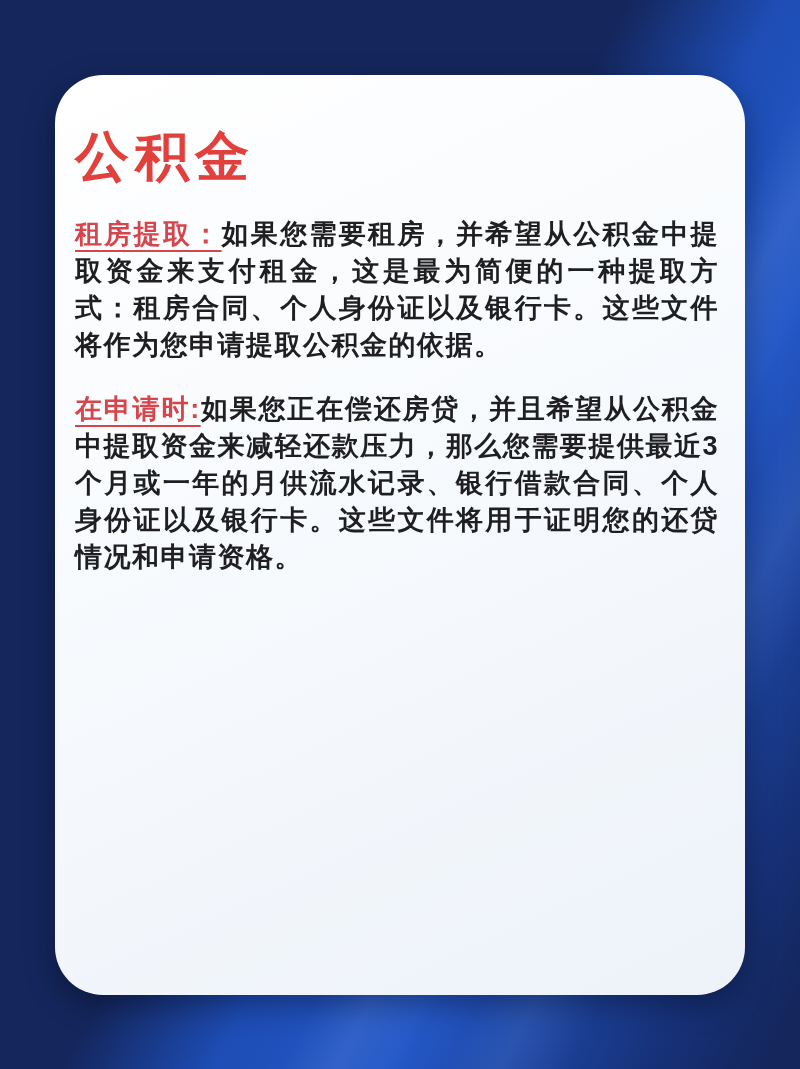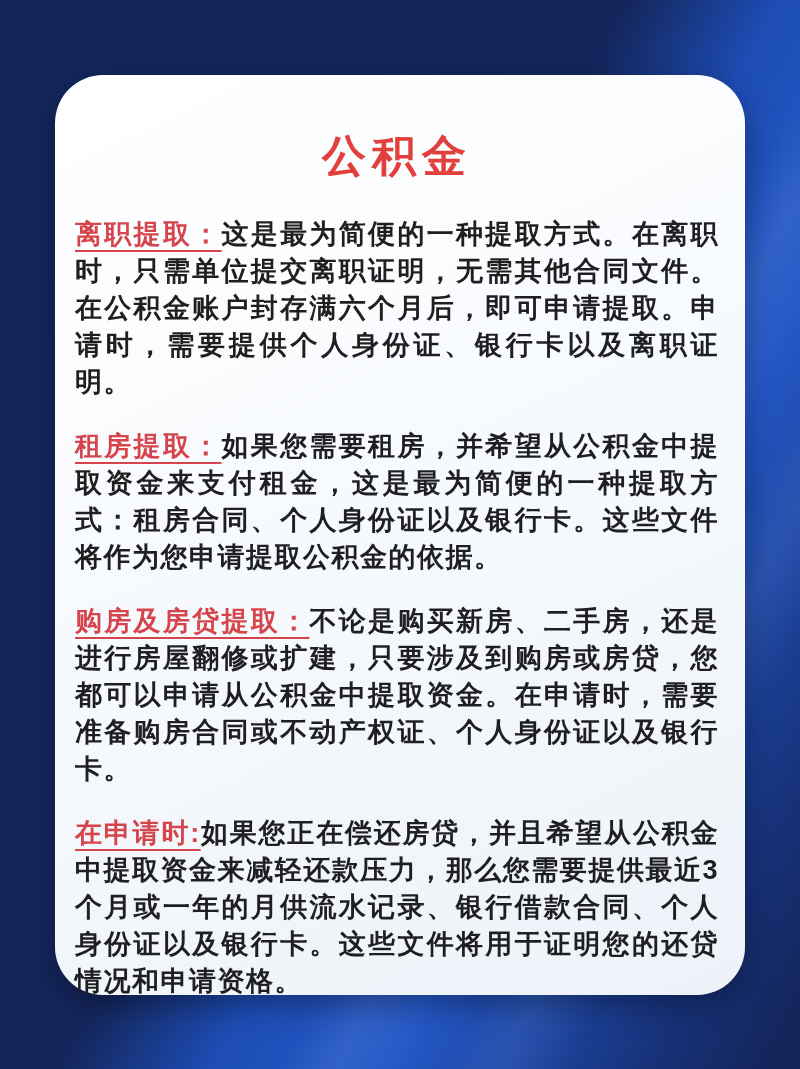--- a/index.html
+++ b/index.html
@@ -42,24 +42,23 @@
     top: 75px;
     width: 690px;
     height: 920px;
     box-sizing: border-box;
     border-radius: 48px;
     padding: 48px 26px 0 20px;
     background: linear-gradient(155deg, #ffffff 0%, #f7fafd 45%, #edf2f9 100%);
     box-shadow: 0 10px 30px rgba(0, 0, 10, 0.35);
   }
   .title {
-    text-align: center;
     color: #e2403c;
     font-weight: bold;
-    font-size: 44px;
+    font-size: 54px;
     line-height: 66px;
     letter-spacing: 6px;
     margin-bottom: 27px;
   }
   .section {
     margin: 0 0 27px 0;
     font-size: 27px;
     line-height: 37px;
     letter-spacing: 1.5px;
     color: #1f1f22;
@@ -79,20 +78,18 @@
 <body>
 
 <div class="bg-band"></div>
 <div class="bg-streak"></div>
 
 <div class="card">
   <div class="title">
     <div>公积金</div>
   </div>
 
-  <p class="section"><span class="heading">离职提取：</span><span>这是最为简便的一种提取方式。在离职时，只需单位提交离职证明，无需其他合同文件。在公积金账户封存满六个月后，即可申请提取。申请时，需要提供个人身份证、银行卡以及离职证明。</span></p>
 
   <p class="section"><span class="heading">租房提取：</span><span>如果您需要租房，并希望从公积金中提取资金来支付租金，这是最为简便的一种提取方式：租房合同、个人身份证以及银行卡。这些文件将作为您申请提取公积金的依据。</span></p>
 
-  <p class="section"><span class="heading">购房及房贷提取：</span><span>不论是购买新房、二手房，还是进行房屋翻修或扩建，只要涉及到购房或房贷，您都可以申请从公积金中提取资金。在申请时，需要准备购房合同或不动产权证、个人身份证以及银行卡。</span></p>
 
   <p class="section"><span class="heading">在申请时:</span><span>如果您正在偿还房贷，并且希望从公积金中提取资金来减轻还款压力，那么您需要提供最近3个月或一年的月供流水记录、银行借款合同、个人身份证以及银行卡。这些文件将用于证明您的还贷情况和申请资格。</span></p>
 </div>
 
 </body></html>

